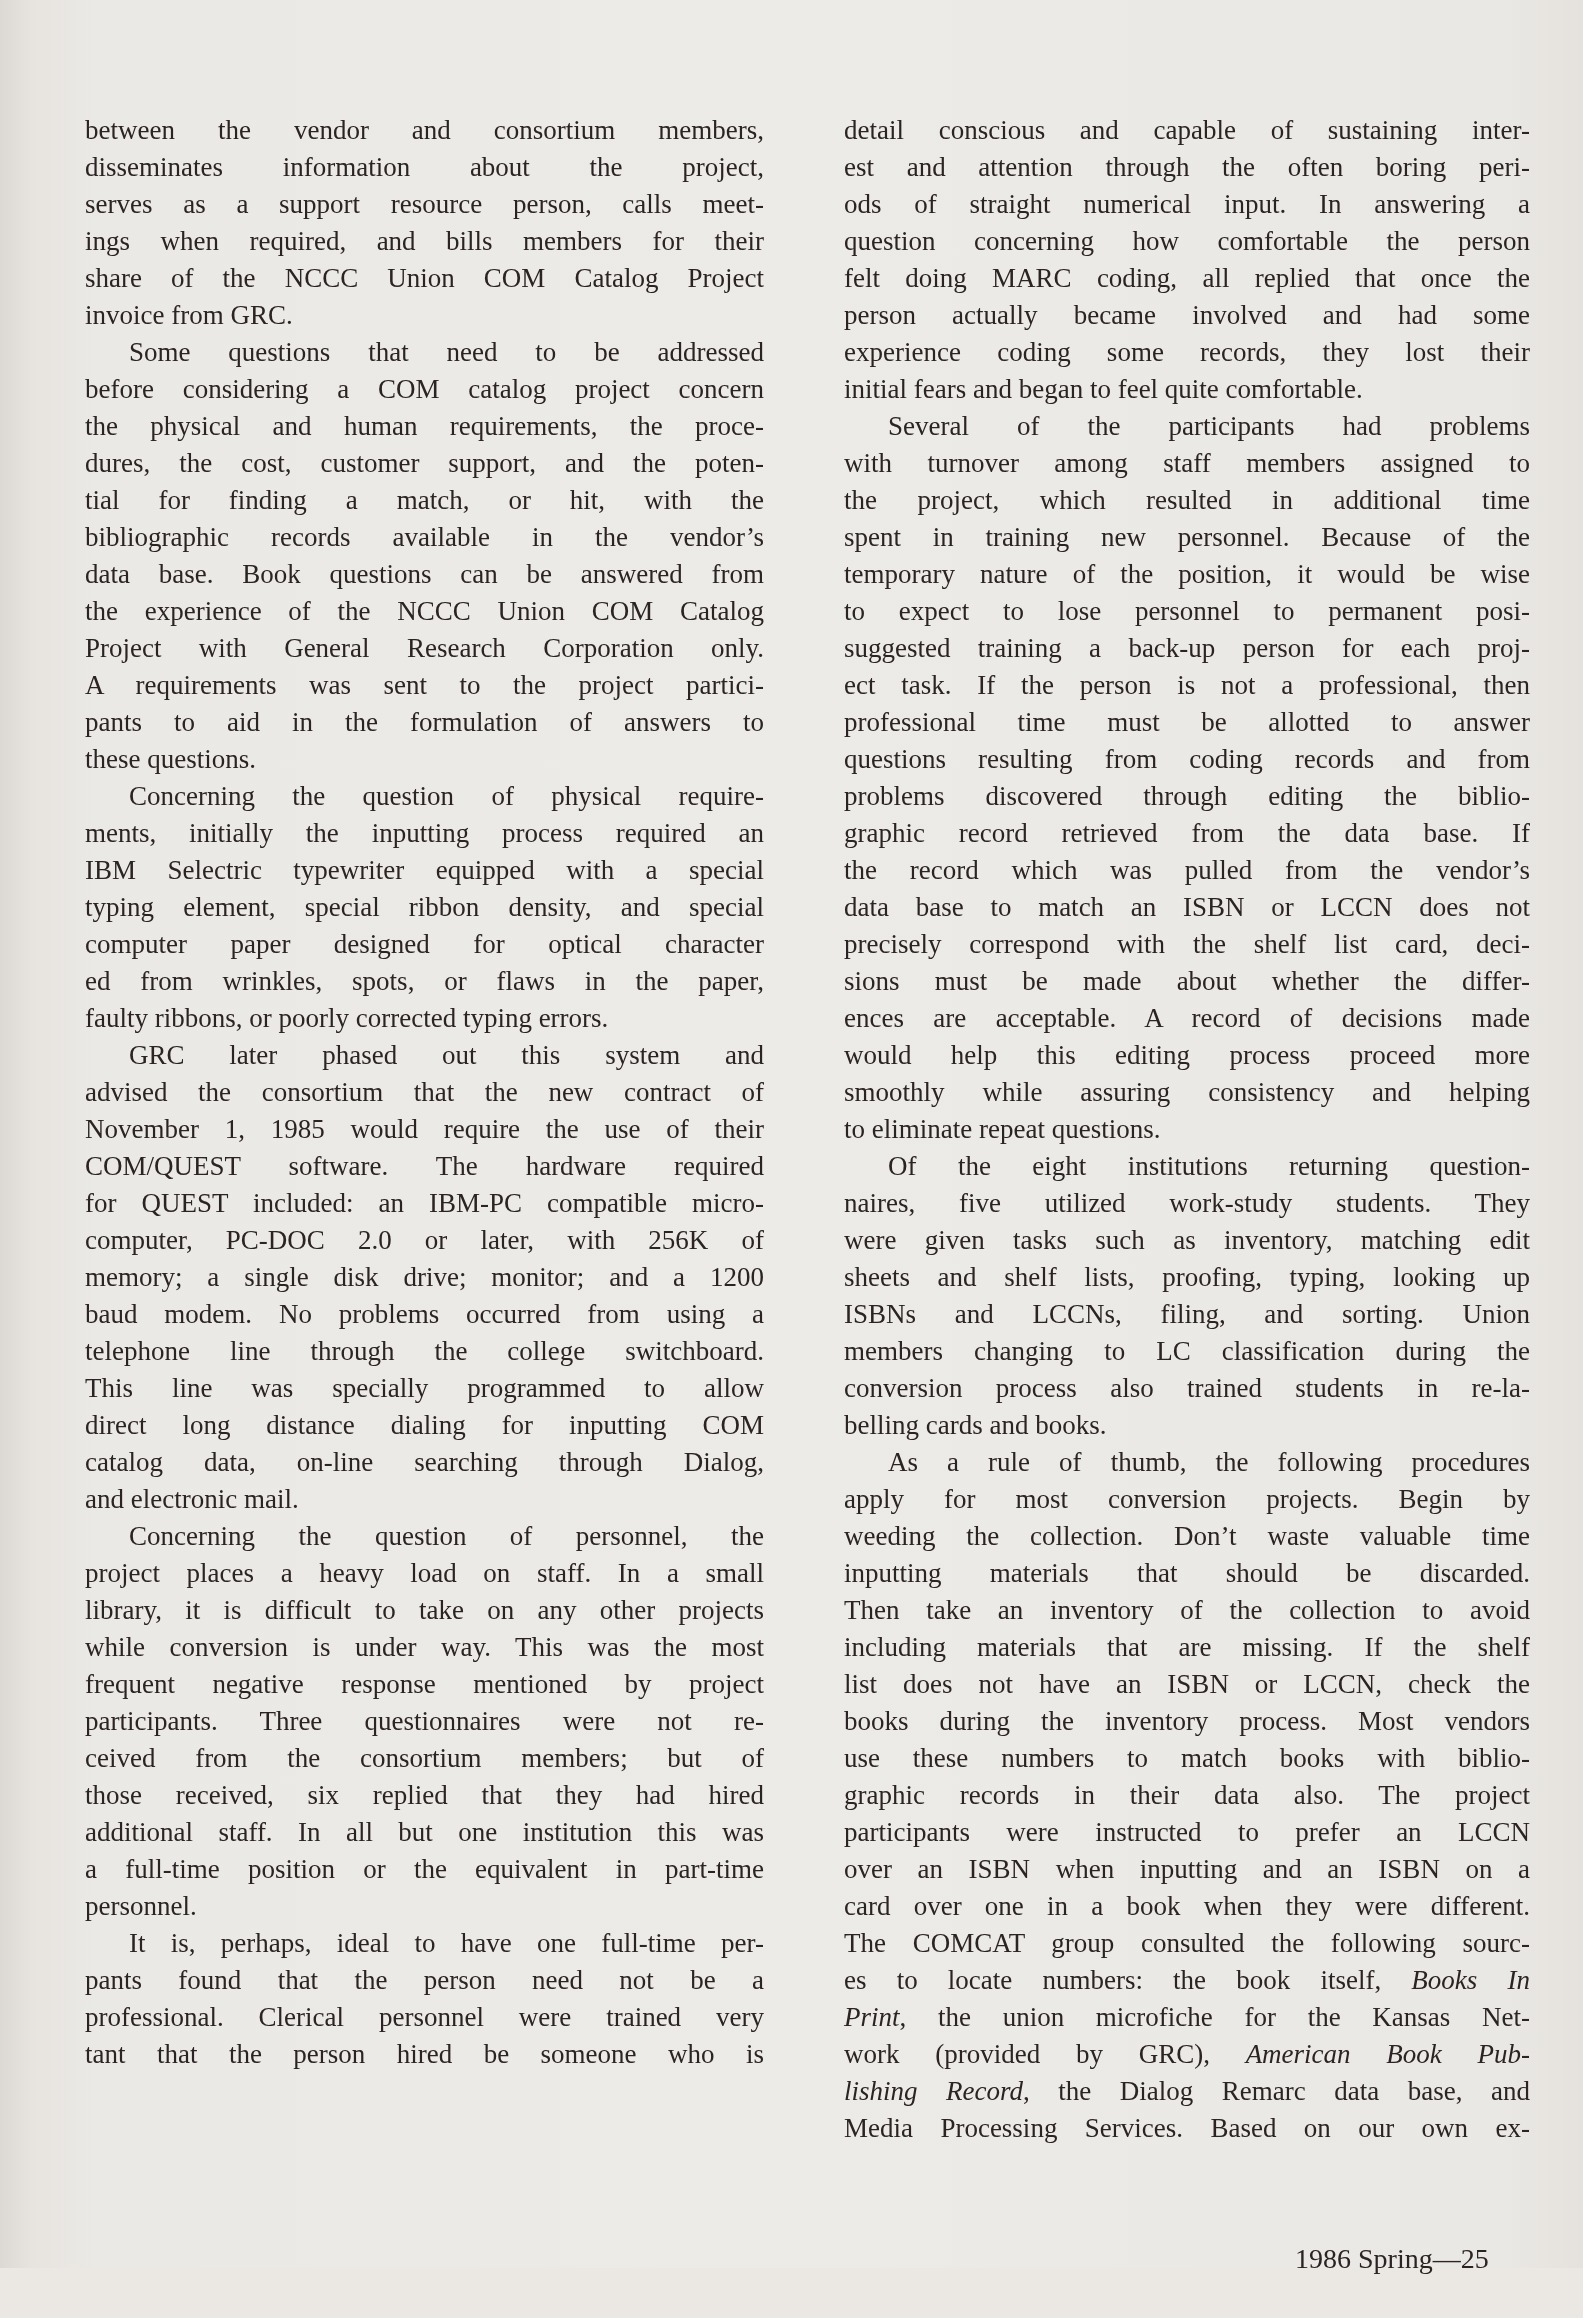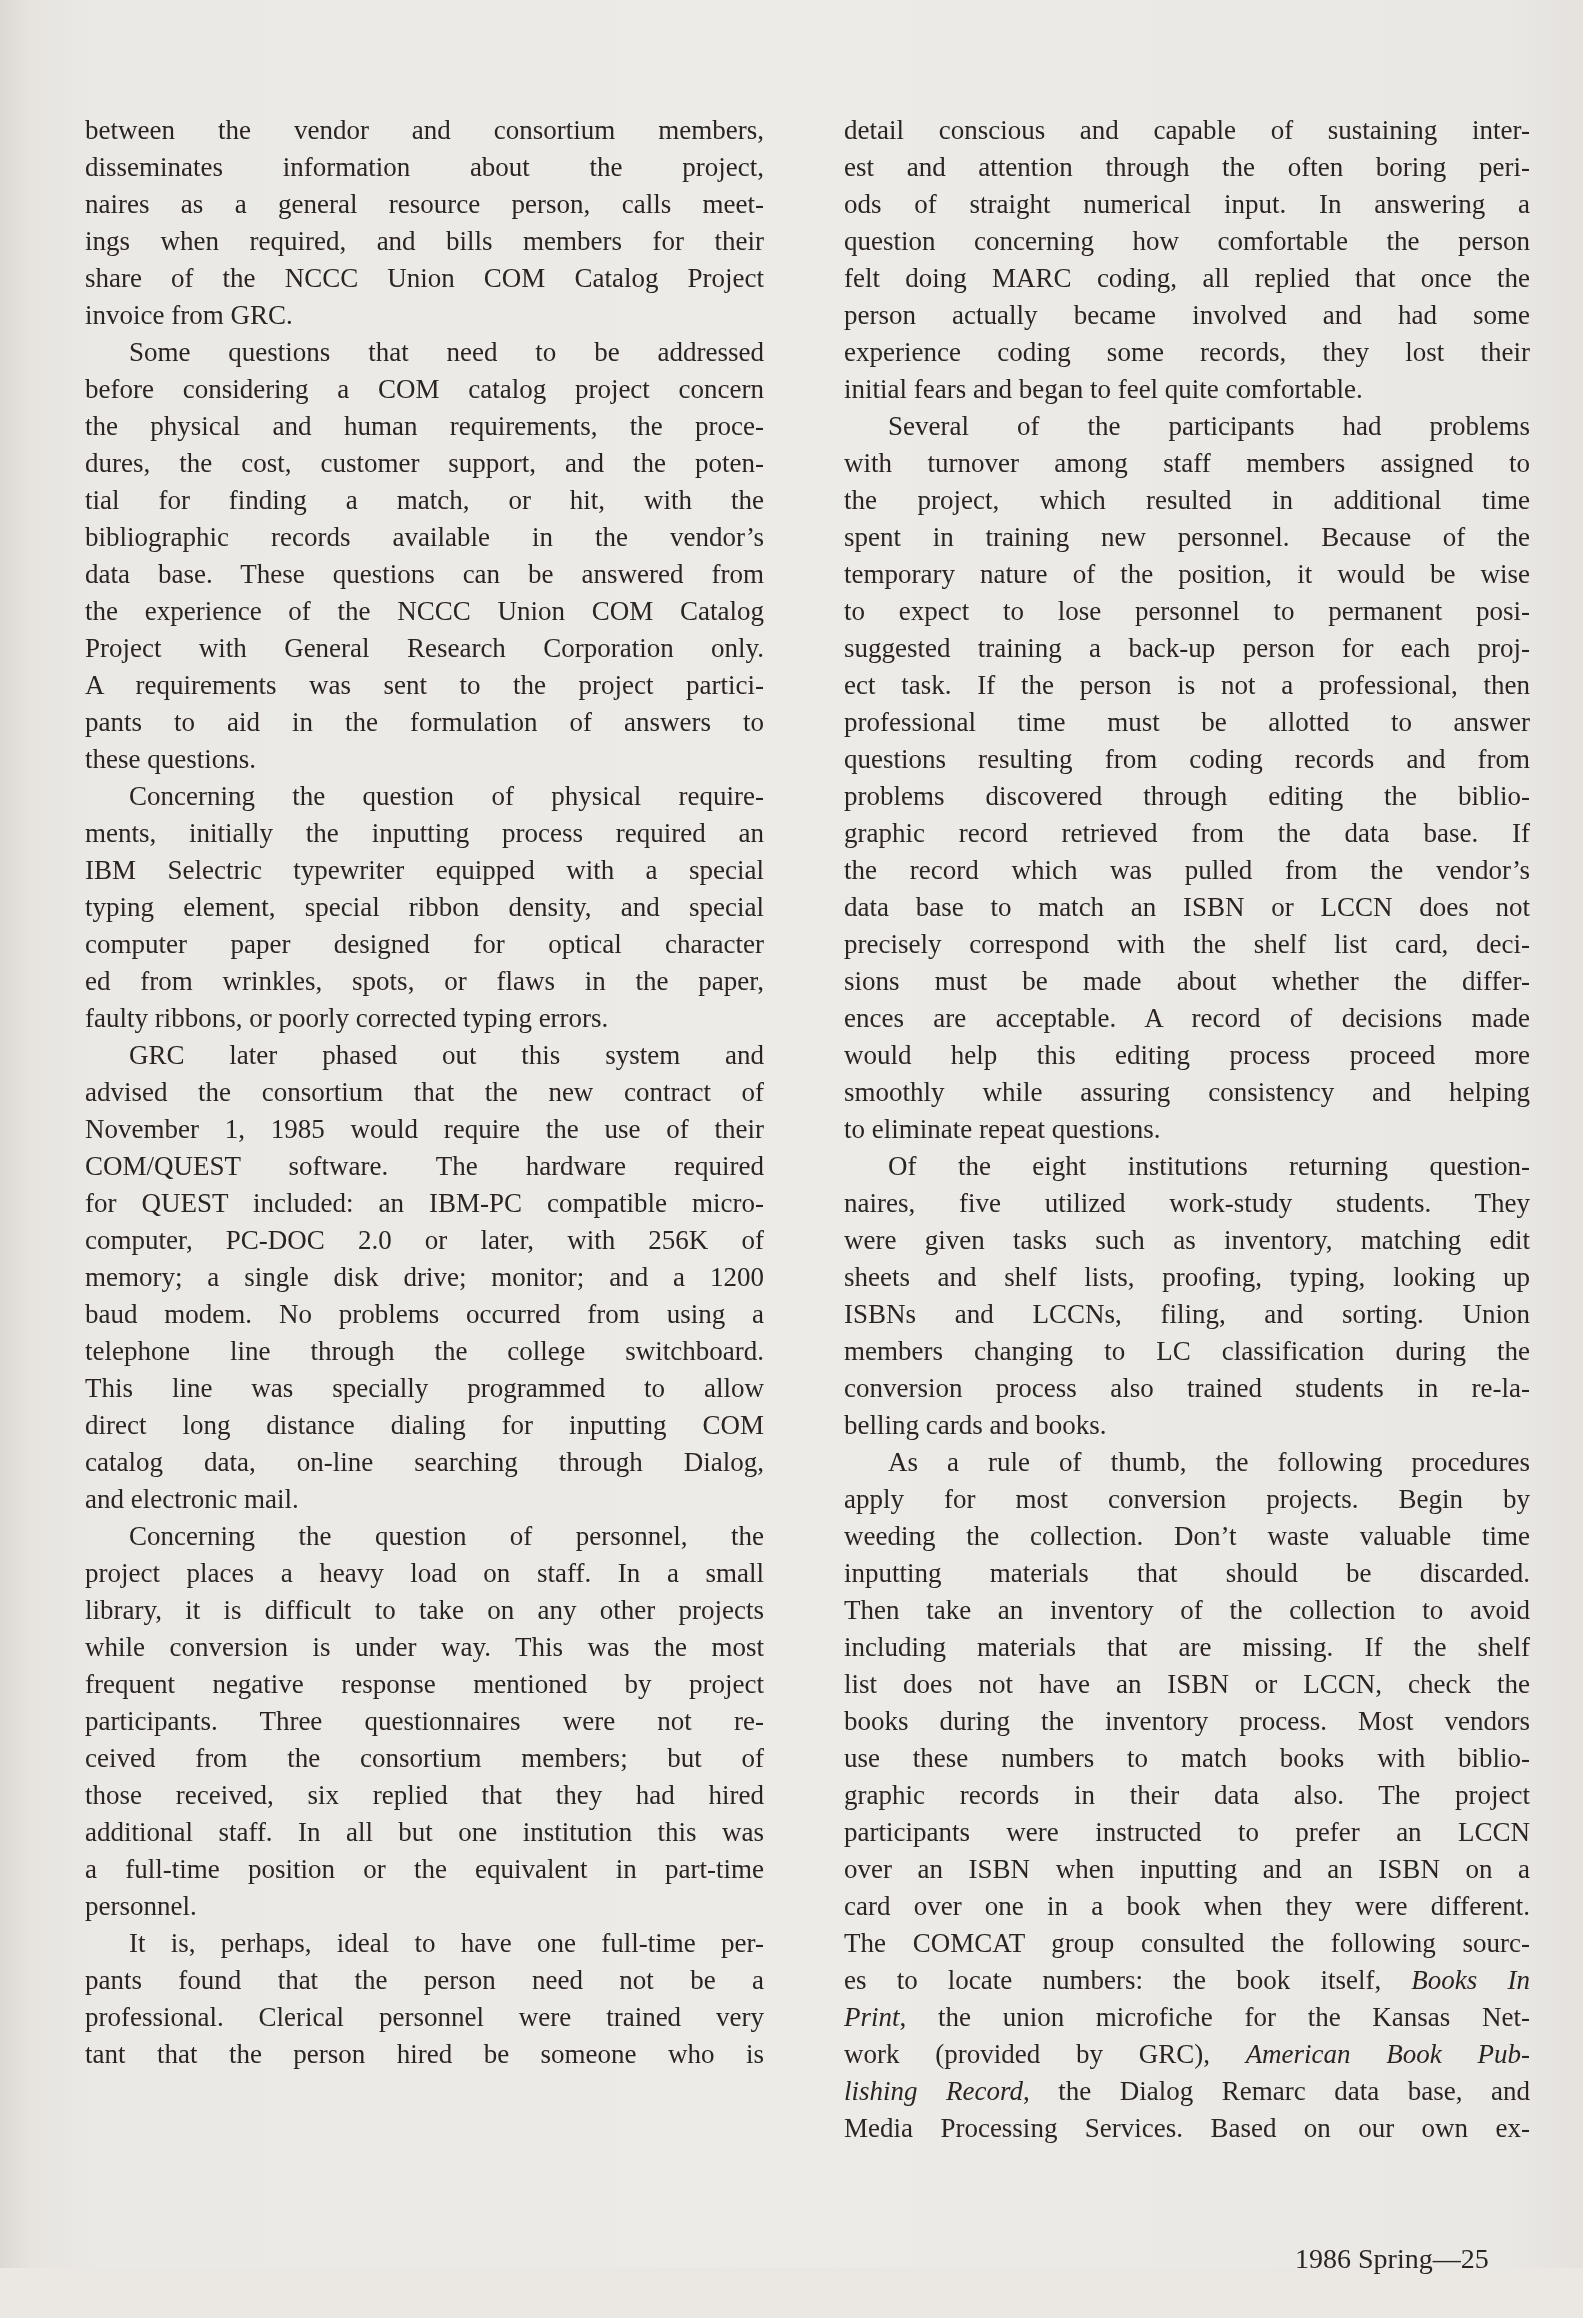--- a/index.html
+++ b/index.html
@@ -60,33 +60,33 @@
   }
 </style>
 </head>
 <body>
 
 <div class="page">
   <div class="column col-left" id="col-left">
       <div class="para">
         <span class="line">between the vendor and consortium members,</span>
         <span class="line">disseminates information about the project,</span>
-        <span class="line">naires as a general resource person, calls meet-</span>
+        <span class="line">serves as a support resource person, calls meet-</span>
         <span class="line">ings when required, and bills members for their</span>
         <span class="line">share of the NCCC Union COM Catalog Project</span>
         <span class="line last">invoice from GRC.</span>
       </div>
       <div class="para">
         <span class="line indent">Some questions that need to be addressed</span>
         <span class="line">before considering a COM catalog project concern</span>
         <span class="line">the physical and human requirements, the proce-</span>
         <span class="line">dures, the cost, customer support, and the poten-</span>
         <span class="line">tial for finding a match, or hit, with the</span>
         <span class="line">bibliographic records available in the vendor’s</span>
-        <span class="line">data base. These questions can be answered from</span>
+        <span class="line">data base. Book questions can be answered from</span>
         <span class="line">the experience of the NCCC Union COM Catalog</span>
         <span class="line">Project with General Research Corporation only.</span>
         <span class="line">A requirements was sent to the project partici-</span>
         <span class="line">pants to aid in the formulation of answers to</span>
         <span class="line last">these questions.</span>
       </div>
       <div class="para">
         <span class="line indent">Concerning the question of physical require-</span>
         <span class="line">ments, initially the inputting process required an</span>
         <span class="line">IBM Selectric typewriter equipped with a special</span>

